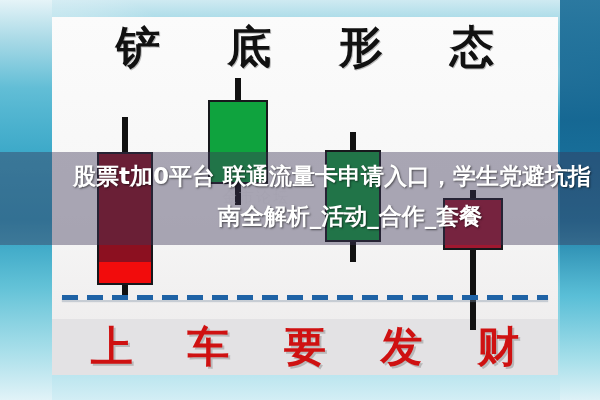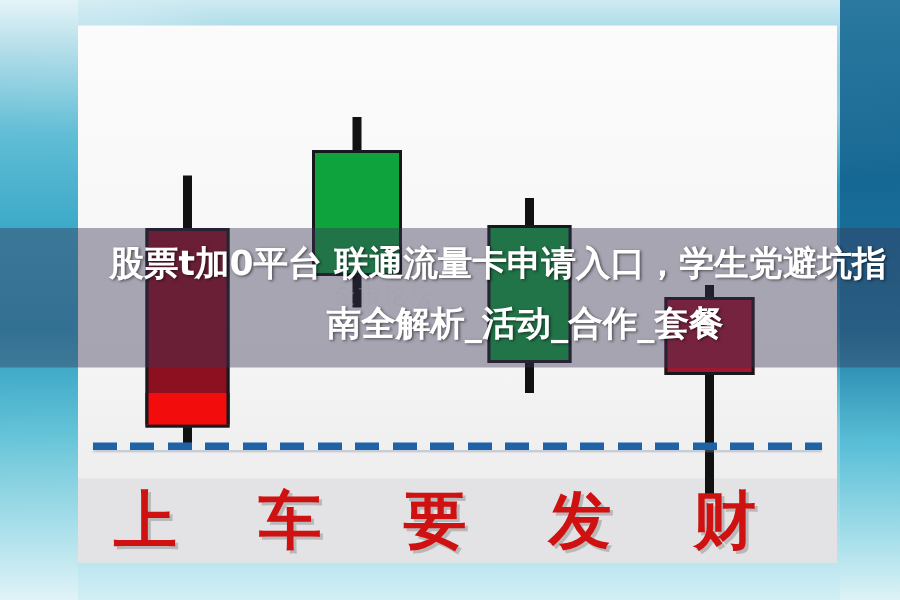--- a/index.html
+++ b/index.html
@@ -118,21 +118,21 @@
     width: 486px;
     height: 5px;
     background: repeating-linear-gradient(90deg,
       #1f63a6 0px, #1f63a6 16px, rgba(0,0,0,0) 16px, rgba(0,0,0,0) 25px);
     box-shadow: 0 2px 1px rgba(120,140,160,0.35);
   }
 
   
   .slogan {
     position: absolute;
-    left: 37px;
+    left: 52px;
     top: 322px;
     width: 506px;
     height: 50px;
     display: flex;
     align-items: center;
     justify-content: center;
     font-size: 42px;
     font-weight: 700;
     letter-spacing: 20px;
     text-indent: 20px;
@@ -185,20 +185,21 @@
 <div id="stage">
 
   <div class="bg-photo"></div>
   <div class="bg-left-light"></div>
   <div class="bg-right-dark"></div>
 
   <div class="chart-panel">
     <div class="panel-shade-bottom"></div>
   </div>
 
+  <div class="headline">铲  底  形  态</div>
 
   <div class="candle" style="left:97px; top:117px; width:56px; height:183px;">
     <div class="wick" style="top:0px; height:183px;"></div>
     <div class="body" style="top:35px; height:133px; background:#8c1020;"></div>
     <div class="body-split" style="top:145px; height:21px; background:#f20c0c; border-left:2px solid #17181c; border-right:2px solid #17181c;"></div>
   </div>
 
   <div class="candle" style="left:208px; top:78px; width:60px; height:127px;">
     <div class="wick" style="top:0px; height:127px;"></div>
     <div class="body" style="top:22px; height:84px; background:#0fa33e;"></div>

